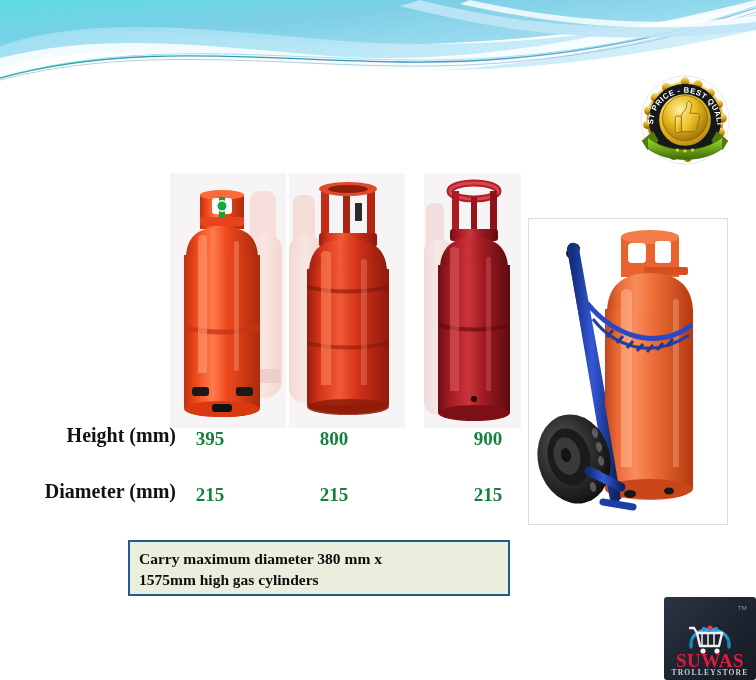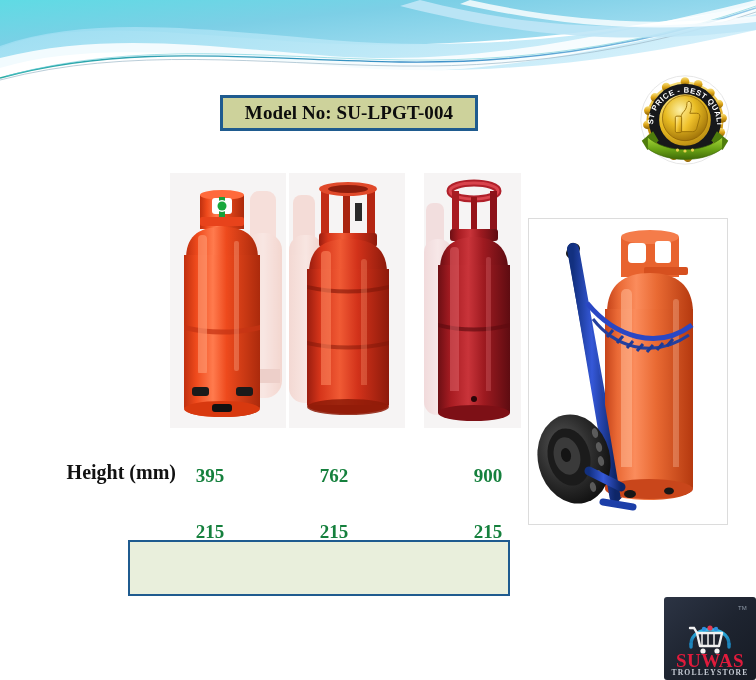--- a/index.html
+++ b/index.html
@@ -68,21 +68,21 @@
     width:200px; height:307px;
     background:#fdfdfd;
     border:1px solid #dcdcdc;
     overflow:hidden;
   }
 
   
   #spec-table {
     position:absolute;
     left:8px; top:424px;
-    width:518px; height:102px;margin-top:37px;
+    width:518px; height:102px;
   }
   .spec-row { position:absolute; left:0; width:518px; height:44px; }
   #spec-row-0 { top:0px; }
   #spec-row-1 { top:56px; }
   .spec-head {
     position:absolute; left:0; top:0;
     width:168px; text-align:right;
     font-family:"Liberation Serif", serif;
     font-weight:bold; font-size:20px; color:#121212;
     white-space:nowrap;
@@ -153,23 +153,20 @@
              C110,30 220,48 330,56 C470,66 600,38 756,0 Z" fill="#ffffff" opacity="0.85"></path>
 
     <path d="M0,78 C130,42 260,60 400,62 C540,64 660,40 756,8" fill="none" stroke="url(#wgC)" stroke-width="1.4" opacity="0.95"></path>
     <path d="M0,80 C130,46 260,64 400,66 C540,68 660,44 756,12" fill="none" stroke="#9fb9c9" stroke-width="0.9" opacity="0.8"></path>
     <path d="M6,76 C140,40 265,58 405,60 C545,62 665,38 756,6" fill="none" stroke="#5fc9d6" stroke-width="0.8" opacity="0.7"></path>
 
     <path d="M420,0 C520,26 620,34 756,18 L756,30 C620,46 520,36 400,6 Z" fill="#bfe6f6" opacity="0.9"></path>
     <path d="M470,0 C560,20 650,28 756,16 L756,22 C650,34 560,26 460,4 Z" fill="#ffffff" opacity="0.8"></path>
   </svg>
 
-  <div id="model-box">
-    <span class="label">Model No: SU-LPGT-004</span>
-  </div>
 
   <svg id="quality-badge" viewBox="0 0 100 100">
     <defs>
       <radialGradient id="gold1" cx="40%" cy="32%" r="72%">
         <stop offset="0%" stop-color="#fdf1a8"></stop>
         <stop offset="48%" stop-color="#e8bb22"></stop>
         <stop offset="100%" stop-color="#9d7008"></stop>
       </radialGradient>
       <linearGradient id="gold2" x1="0" y1="0" x2="0" y2="1">
         <stop offset="0%" stop-color="#f7df7a"></stop>
@@ -472,32 +469,35 @@
       <path d="M60,252 L92,268" stroke="url(#tblue)" stroke-width="9" stroke-linecap="round"></path>
       <path d="M74,283 L104,288" stroke="#1c3ea8" stroke-width="7" stroke-linecap="round"></path>
     </svg>
   </div>
 
   <div id="spec-table">
 
     <div class="spec-row" id="spec-row-0">
       <span class="spec-head">Height (mm)</span>
       <span class="spec-val v0">395</span>
-      <span class="spec-val v1">762</span>
+      <span class="spec-val v1">800</span>
       <span class="spec-val v2">900</span>
     </div>
 
     <div class="spec-row" id="spec-row-1">
+      <span class="spec-head">Diameter (mm)</span>
       <span class="spec-val v0">215</span>
       <span class="spec-val v1">215</span>
       <span class="spec-val v2">215</span>
     </div>
   </div>
 
   <div id="caption-box">
+    <div class="caption-text">Carry maximum diameter 380 mm x</div>
+    <div class="caption-text">1575mm high gas cylinders</div>
   </div>
 
   <svg id="brand-logo" viewBox="0 0 92 83">
     <defs>
       <linearGradient id="logobg" x1="0" y1="0" x2="1" y2="1">
         <stop offset="0%" stop-color="#2c3444"></stop>
         <stop offset="50%" stop-color="#1e2430"></stop>
         <stop offset="100%" stop-color="#161b24"></stop>
       </linearGradient>
       <linearGradient id="arcg" x1="0" y1="0" x2="0" y2="1">

